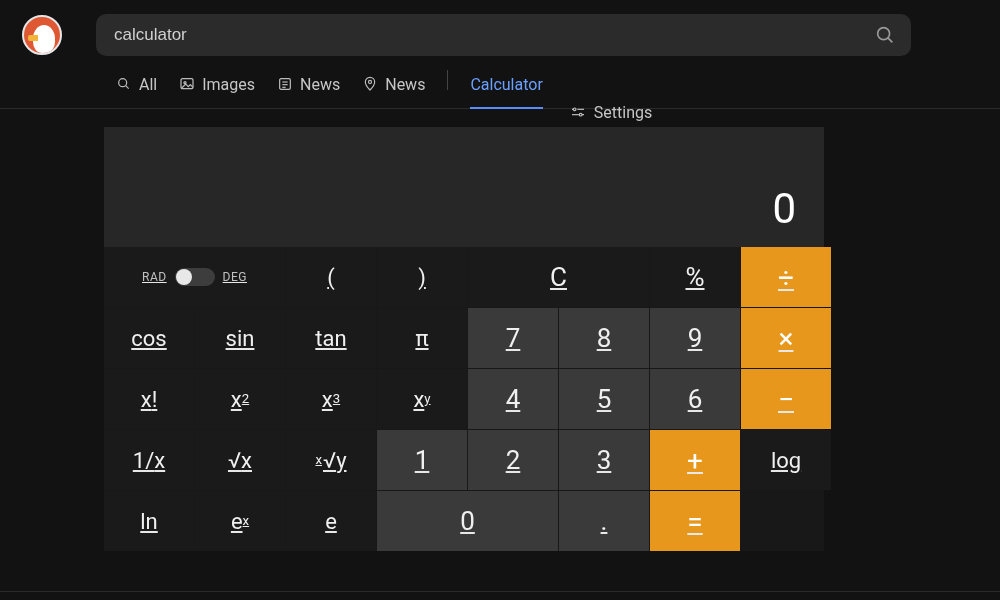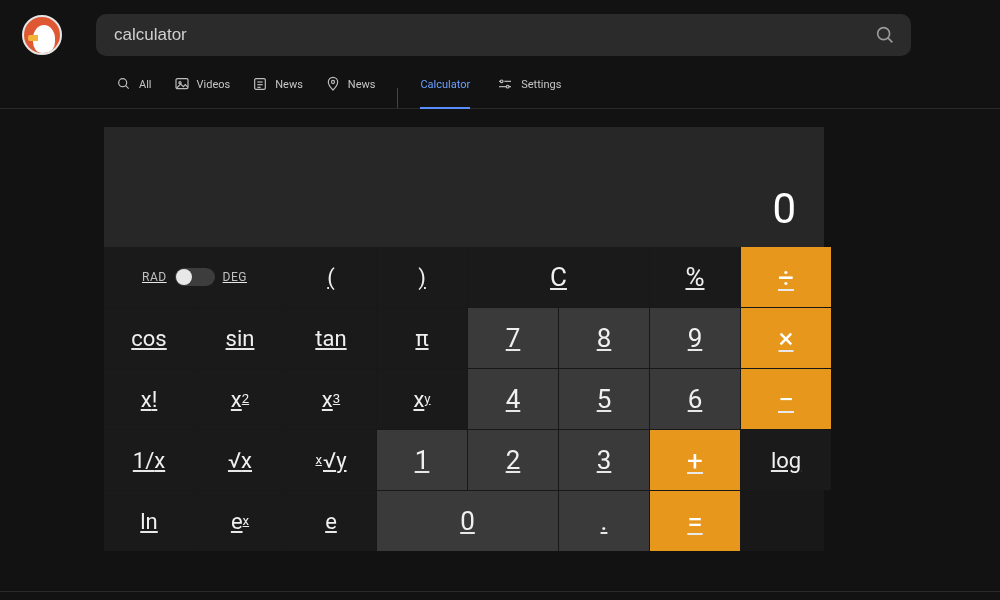--- a/index.html
+++ b/index.html
@@ -62,24 +62,24 @@
   }
   .search-icon-btn {
     width: 28px; height: 28px;
     display: flex; align-items: center; justify-content: center;
     cursor: pointer;
     color: #9a9a9a;
   }
   
   .tabs-row {
     display: flex;
-    align-items: flex-end;
+    align-items: flex-start;
     padding: 4px 0 0 116px;
     gap: 22px;
-    font-size: 11px;
+    font-size: 16px;
     color: #c6c6c6;
     border-bottom: 1px solid #2a2a2a;
     height: 43px;
   }
   .tab {
     display: flex;
     align-items: center;
     gap: 7px;
     padding: 0 0 10px 0;
     cursor: pointer;
@@ -197,21 +197,21 @@
     <span>All</span>
   </div>
   <div class="tab">
     <span class="tab-icon">
       <svg width="16" height="16" viewBox="0 0 24 24">
           <rect x="3" y="4" width="18" height="15" rx="2"></rect>
           <circle cx="9" cy="10" r="1.6"></circle>
           <path d="M4 18 L10 12 L14 16 L17 13 L21 17"></path>
         </svg>
     </span>
-    <span>Videos</span>
+    <span>Images</span>
   </div>
   <div class="tab">
     <span class="tab-icon">
       <svg width="16" height="16" viewBox="0 0 24 24">
           <rect x="4" y="4" width="16" height="16" rx="2"></rect>
           <line x1="8" y1="9" x2="16" y2="9"></line>
           <line x1="8" y1="13" x2="16" y2="13"></line>
           <line x1="8" y1="17" x2="13" y2="17"></line>
         </svg>
     </span>

